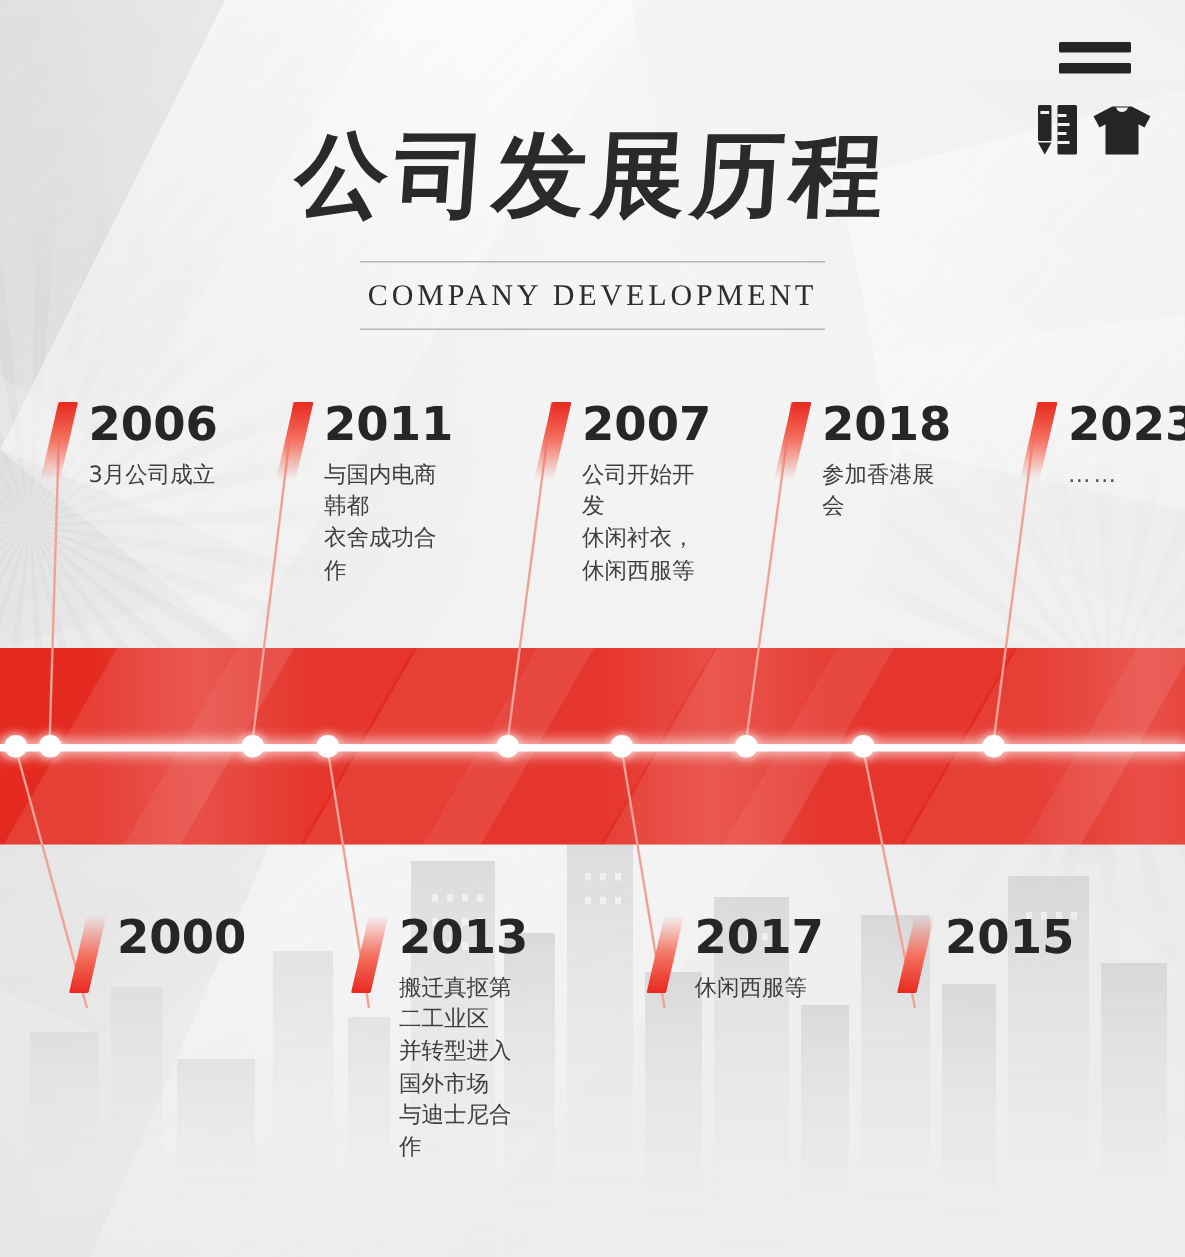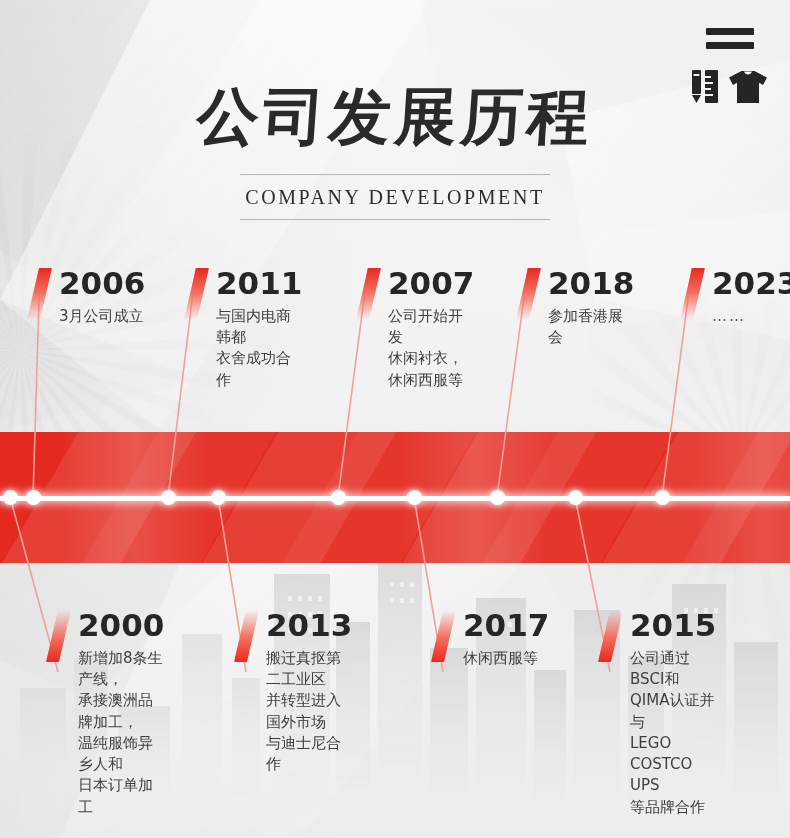--- a/index.html
+++ b/index.html
@@ -315,24 +315,20 @@
     <div class="etext">
       <div class="year">2023</div>
       <div class="desc dots">……</div>
     </div>
   </div>
 
   <div class="entry" style="left:52px;top:610px">
     <div class="tick down"></div>
     <div class="etext">
       <div class="year">2000</div>
-      <div class="desc">新增加8条生产线，
-承接澳洲品牌加工，
-温纯服饰异乡人和
-日本订单加工</div>
     </div>
   </div>
   <div class="entry" style="left:240px;top:610px">
     <div class="tick down"></div>
     <div class="etext">
       <div class="year">2013</div>
       <div class="desc">搬迁真抠第二工业区
 并转型进入国外市场
 与迪士尼合作</div>
     </div>
@@ -341,20 +337,16 @@
     <div class="tick down"></div>
     <div class="etext">
       <div class="year">2017</div>
       <div class="desc">休闲西服等</div>
     </div>
   </div>
   <div class="entry" style="left:604px;top:610px">
     <div class="tick down"></div>
     <div class="etext">
       <div class="year">2015</div>
-      <div class="desc">公司通过BSCI和
-QIMA认证并与
-LEGO COSTCO UPS
-等品牌合作</div>
     </div>
   </div>
 
 </div>
 
 </body></html>

